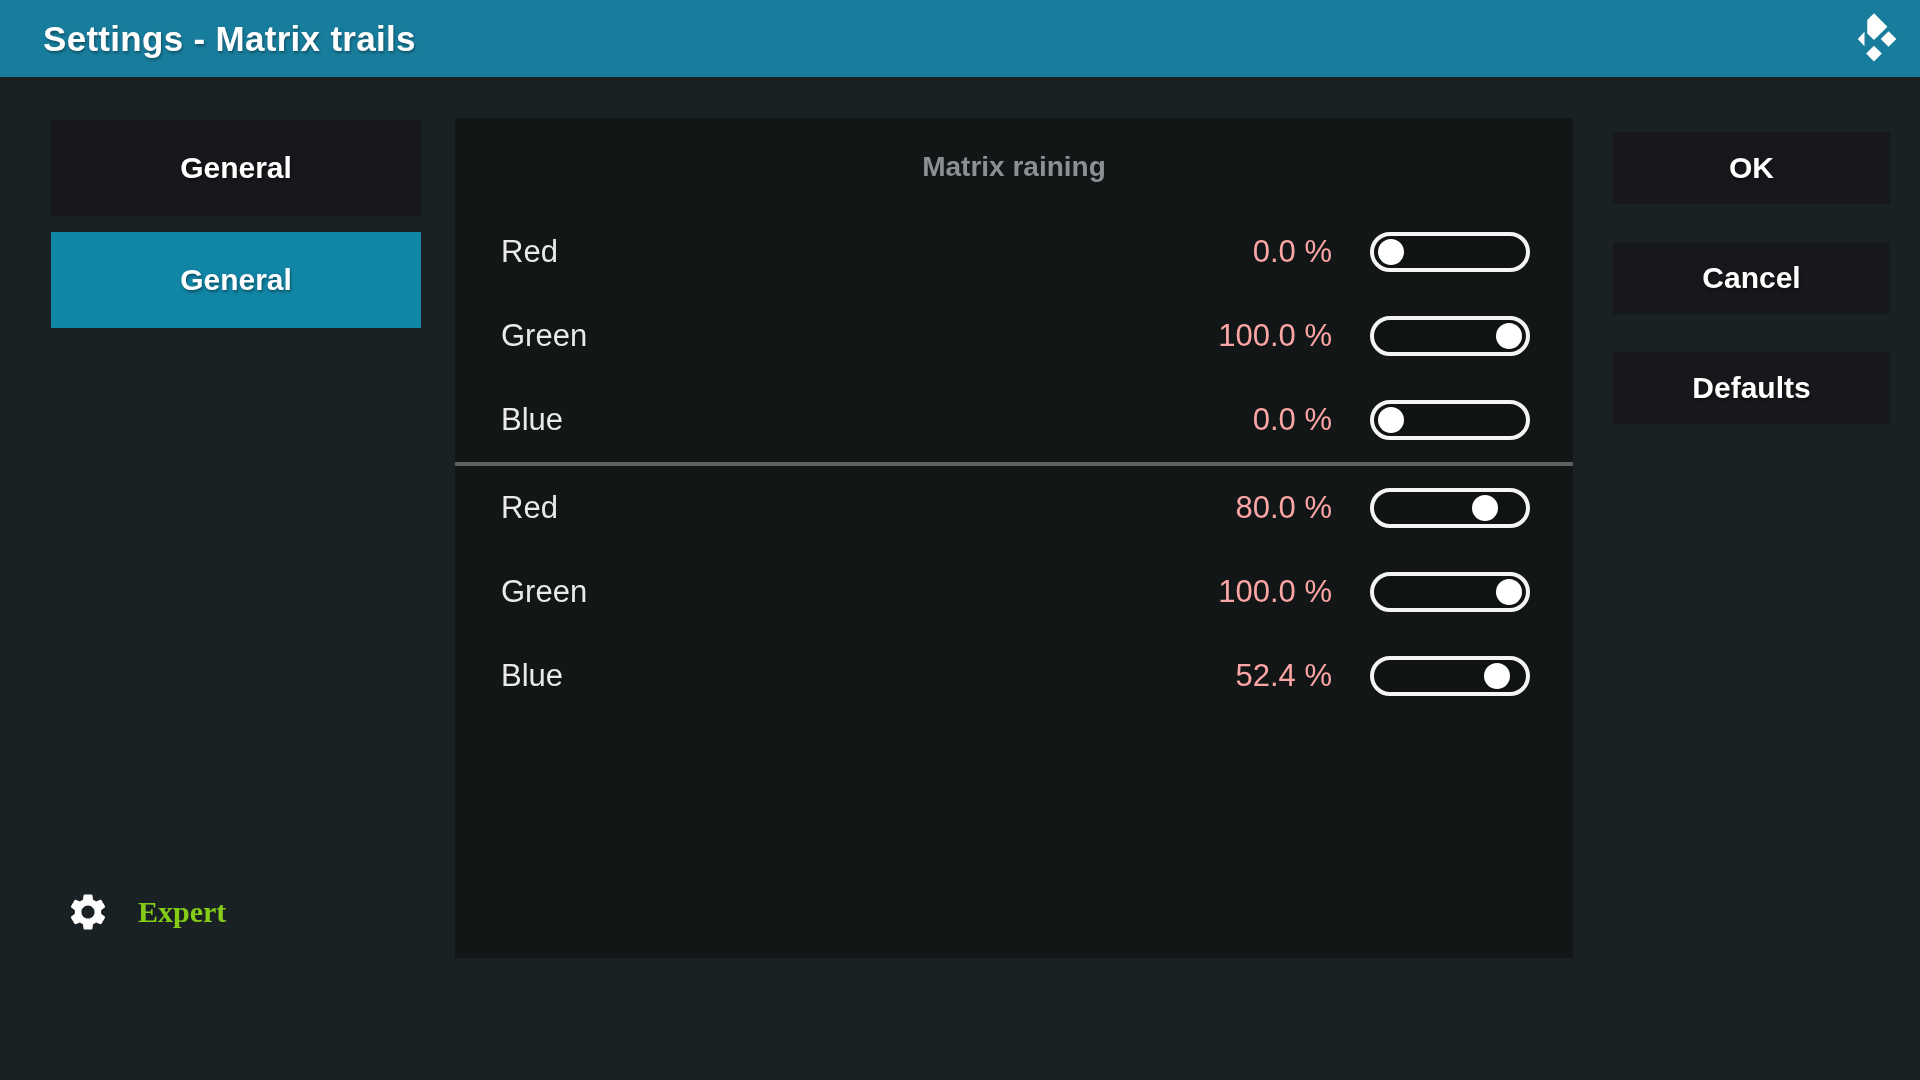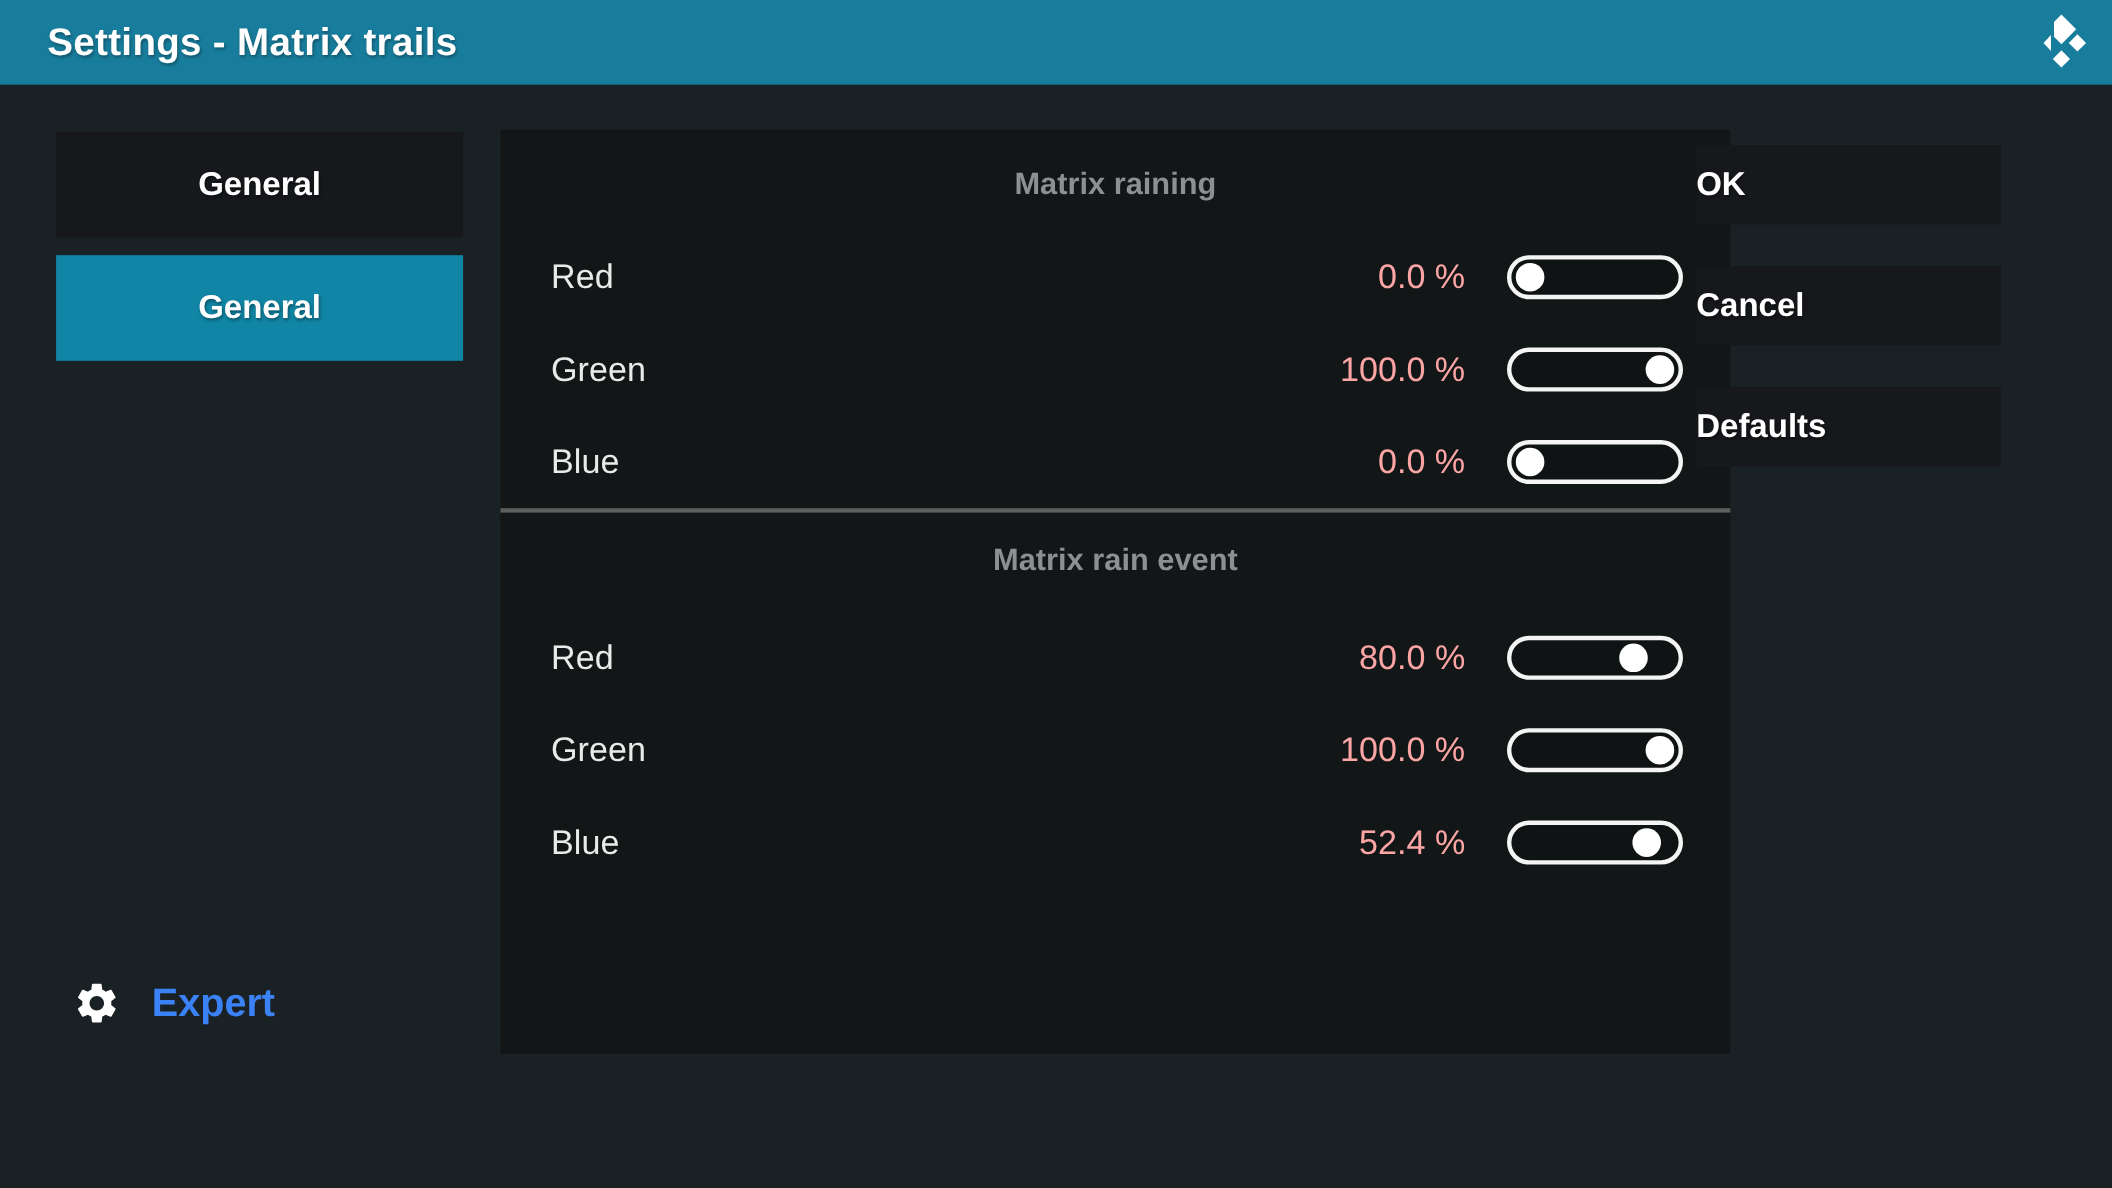--- a/index.html
+++ b/index.html
@@ -44,21 +44,21 @@
   }
   .cat-btn.selected{background:var(--accent);}
   #cat-0{top:120px;}
   #cat-1{top:232px;}
 
   
   .level{
     position:absolute;left:66px;top:886px;height:52px;
     display:flex;align-items:center;gap:28px;cursor:pointer;
   }
-  .level-label{font-size:36px;font-weight:700;color:#3b82f6;}
+  .level-label{font-size:30px;font-weight:700;color:#84cc16;font-family:Liberation Serif, serif;}
 
   
   .panel{
     position:absolute;left:455px;top:118px;width:1118px;height:840px;
     background:var(--panel);
   }
   .section-title{
     height:62px;line-height:62px;text-align:center;
     color:var(--section-title);font-size:28px;font-weight:700;
   }
@@ -78,23 +78,23 @@
     border:4px solid #f4f4f4;border-radius:22px;
     background:#101314;cursor:pointer;
   }
   .slider-knob{
     position:absolute;top:50%;transform:translateY(-50%);
     width:26px;height:26px;border-radius:50%;background:#ffffff;
   }
 
   
   .action-btn{
-    position:absolute;left:1542px;width:277px;height:72px;
+    position:absolute;left:1613px;width:277px;height:72px;
     background:var(--button);
-    display:flex;align-items:center;
+    display:flex;align-items:center;justify-content:center;
     font-size:30px;font-weight:700;color:#fff;
     text-shadow:1px 2px 3px rgba(0,0,0,.4);
     cursor:pointer;
   }
   #action-0{top:132px;}
   #action-1{top:242px;}
   #action-2{top:352px;}
 </style>
 </head>
 <body>
@@ -148,21 +148,20 @@
   <div class="setting-row">
     <span class="setting-label">Blue</span>
     <span class="setting-value">0.0 %</span>
     <div class="slider">
       <div class="slider-knob" style="left: 4px;"></div>
     </div>
   </div>
 
   <div class="divider"></div>
 
-  <div class="section-title second">Matrix rain event</div>
 
   <div class="setting-row">
     <span class="setting-label">Red</span>
     <span class="setting-value">80.0 %</span>
     <div class="slider">
       <div class="slider-knob" style="left: 98.4px;"></div>
     </div>
   </div>
 
   <div class="setting-row">

